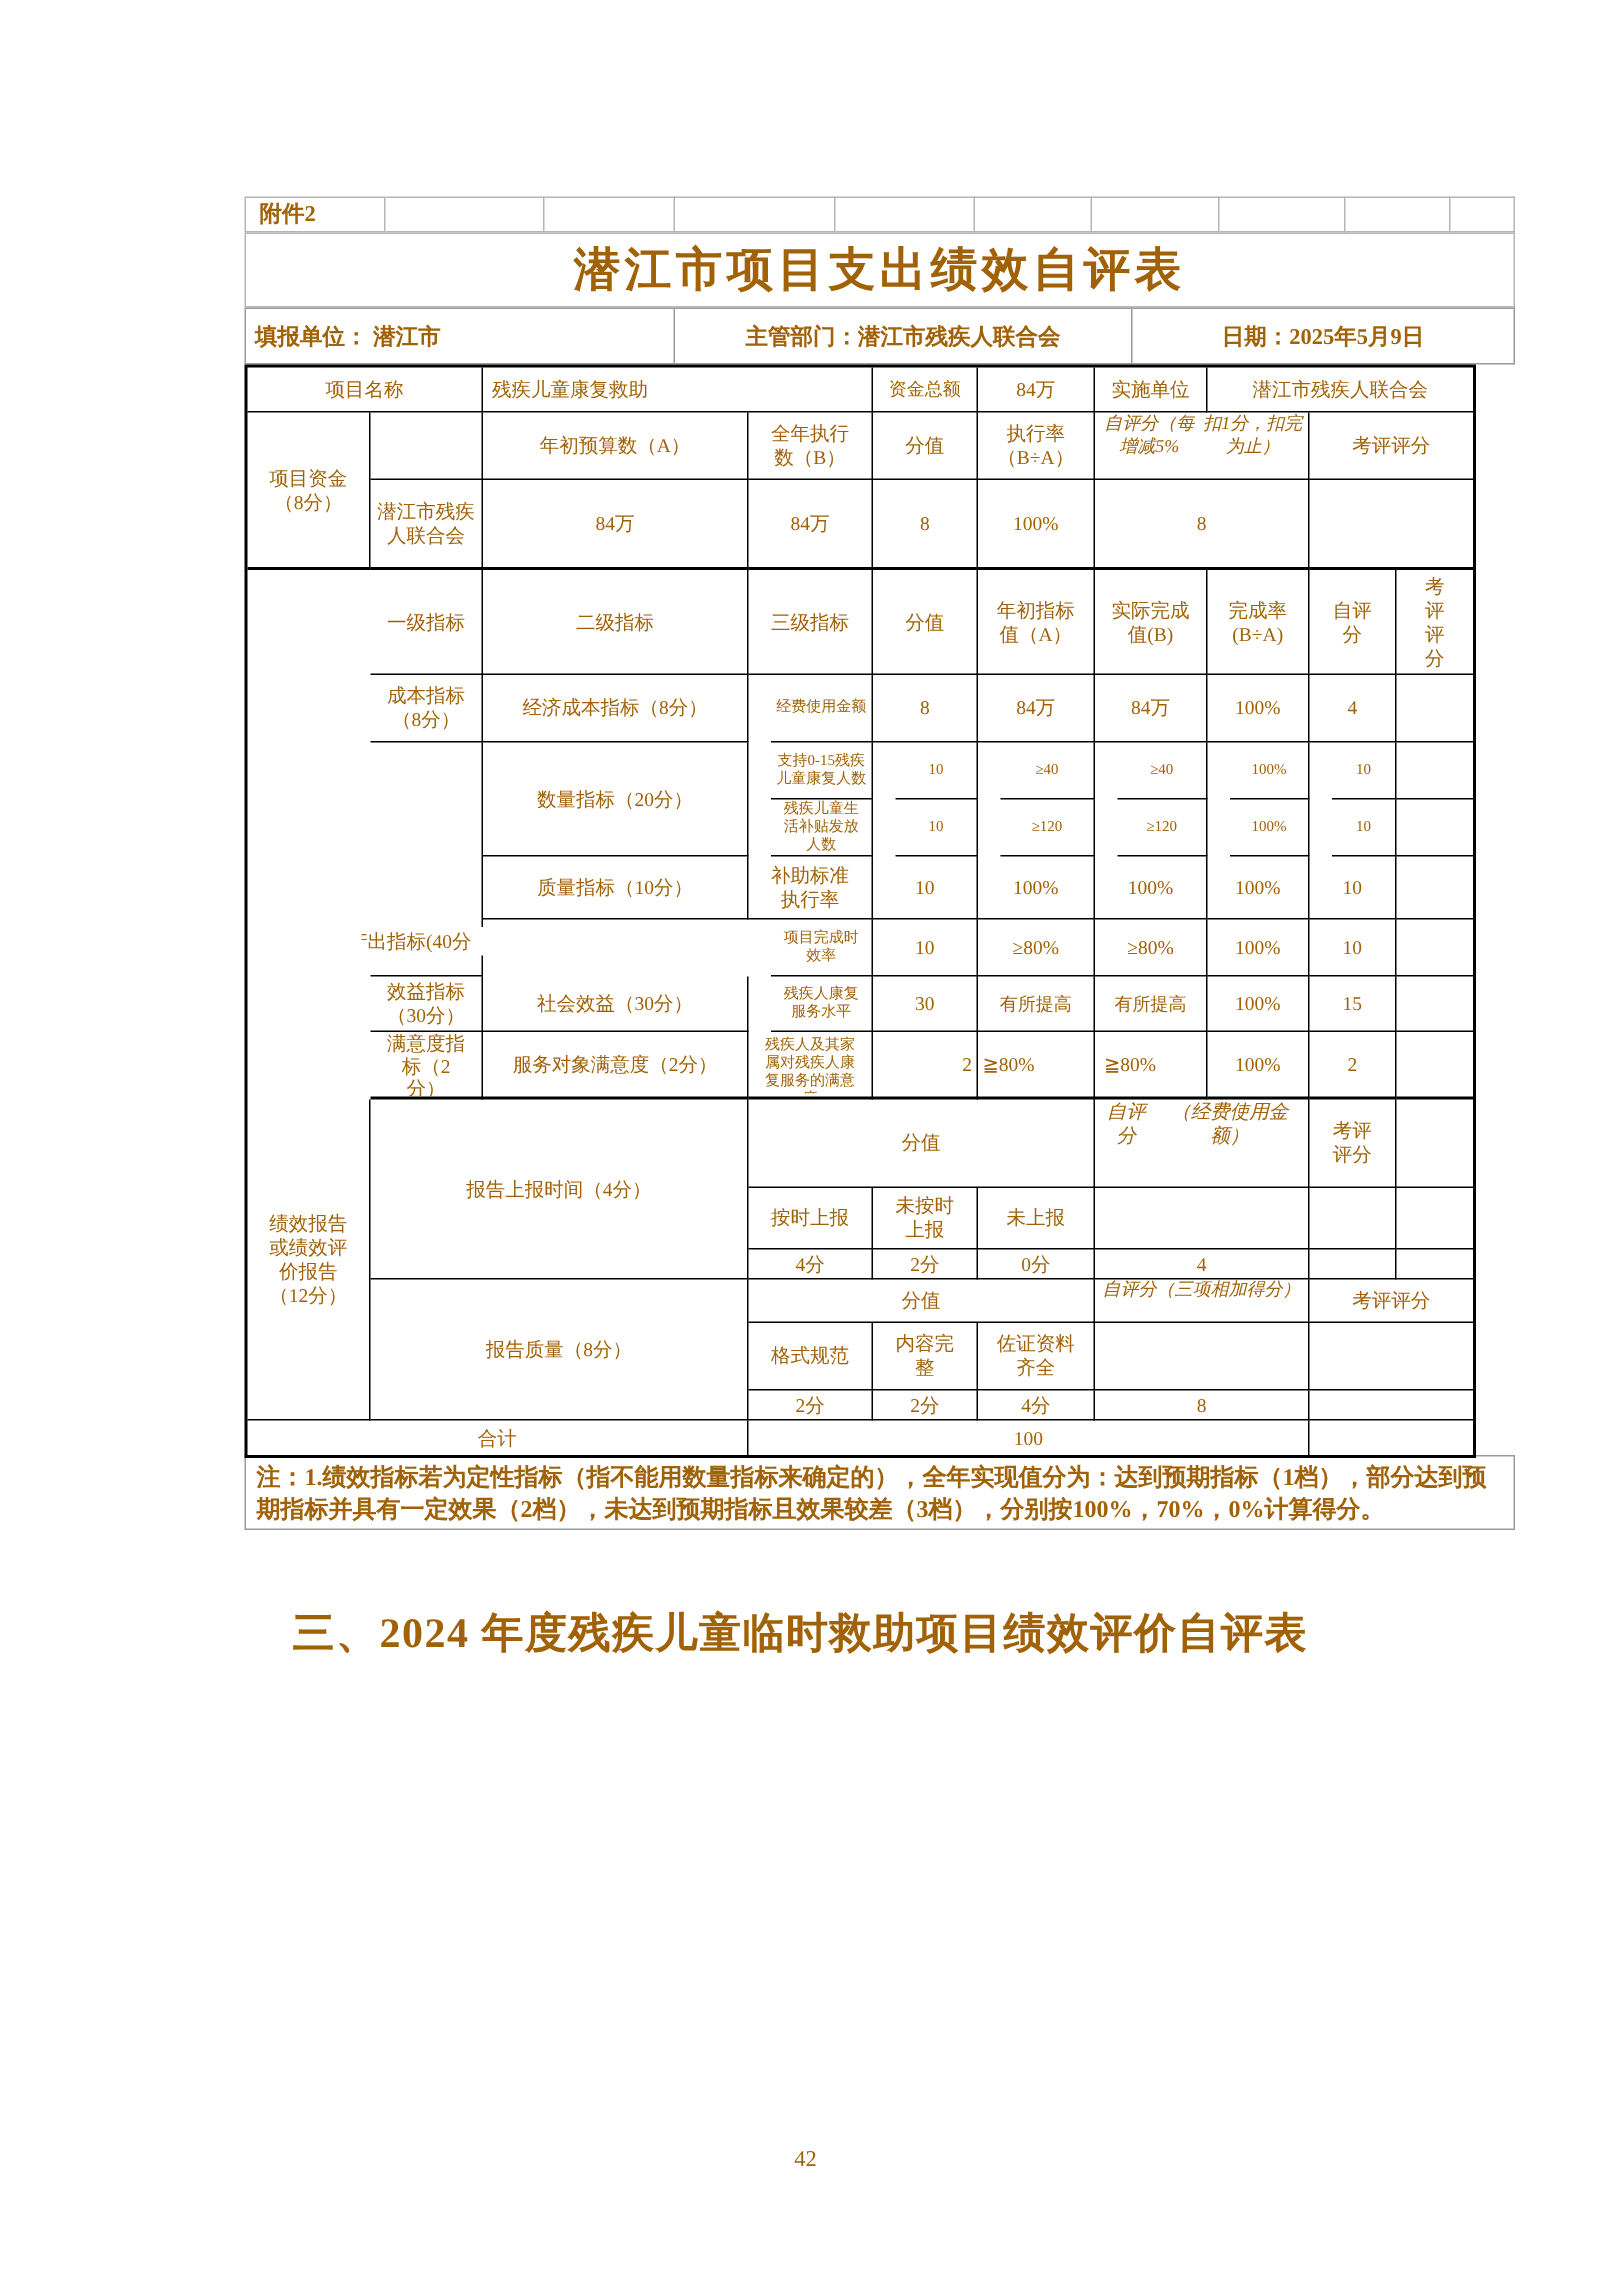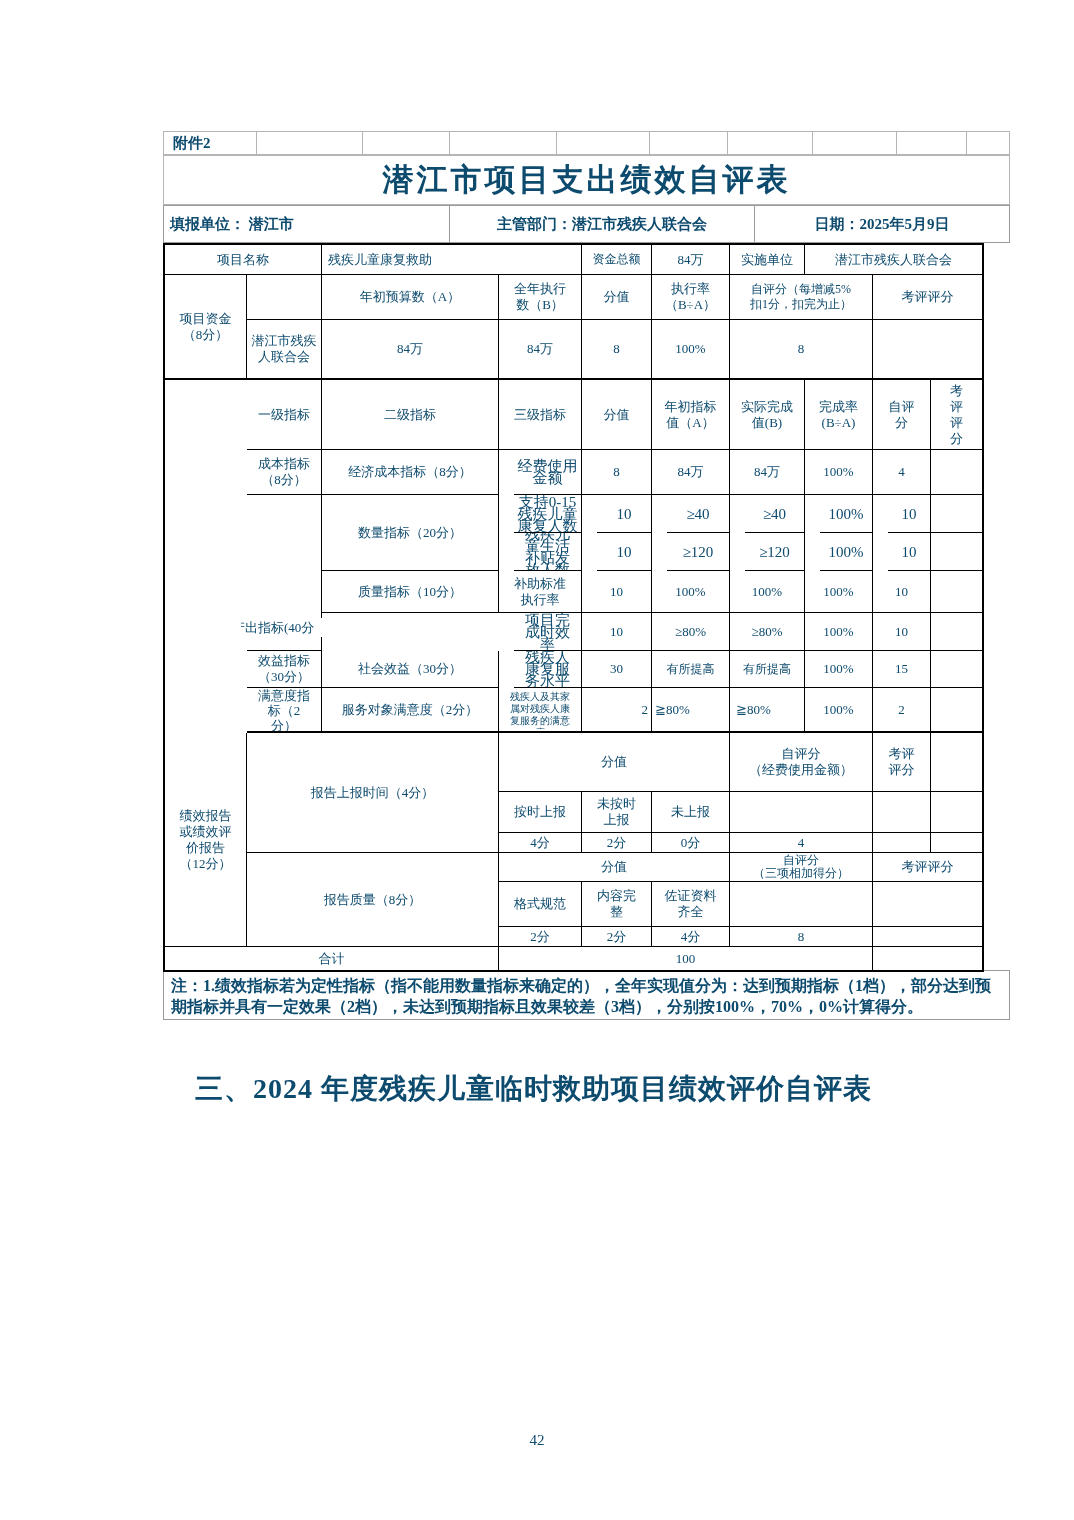--- a/index.html
+++ b/index.html
@@ -1,17 +1,17 @@
 <!DOCTYPE html>
 <html><head>
 <meta charset="utf-8">
 <style>
   html,body{margin:0;padding:0;background:#ffffff;}
   .page{position:relative;width:1074px;height:1520px;background:#fff;overflow:hidden;
-        font-family:"Liberation Serif","DejaVu Serif",serif;color:#0c4a6e;}
+        font-family:"Liberation Serif","DejaVu Serif",serif;color:#a16207;}
   
   .toprow{position:absolute;left:163px;top:131px;height:24px;display:flex;}
   .toprow .tc{border:1px solid #b5b5b5;border-left:none;box-sizing:border-box;height:24px;}
   .toprow .tc:first-child{border-left:1px solid #b5b5b5;}
   .attach{font-weight:bold;font-size:15px;line-height:22px;padding-left:9px;box-sizing:border-box;}
   .titlebox{position:absolute;left:163px;top:155px;width:847px;height:50px;border:1px solid #b5b5b5;
             box-sizing:border-box;display:flex;align-items:center;justify-content:center;
             font-size:31px;font-weight:bold;letter-spacing:3px;}
   .metarow{position:absolute;left:163px;top:205px;width:847px;height:38px;display:flex;box-sizing:border-box;}
   .metarow .mc{border:1px solid #9a9a9a;border-left:none;box-sizing:border-box;display:flex;align-items:center;
@@ -24,26 +24,26 @@
        grid-template-columns:82px 75px 177px 83px 70px 78px 75px 68px 58px 51px;
        grid-template-rows:30px 45px 60px 70px 45px 38px 38px 42px 38px 37px 45px 59px 41px 20px 29px 45px 20px 23px;}
   .c{border-right:1px solid #000;border-bottom:1px solid #000;box-sizing:border-box;
      display:flex;align-items:center;justify-content:center;text-align:center;
      font-size:13px;line-height:16px;overflow:hidden;padding:0 2px;}
   .nr{border-right:none;font-family:Liberation Serif, serif;}
   .nb{border-bottom:none;}
   .hb{border-bottom-width:2px;}
   .al{justify-content:flex-start;text-align:left;padding-left:6px;}
   .ar{justify-content:flex-end;text-align:right;padding-right:3px;}
-  .sm{font-size:15px;line-height:12px;margin-left:15px;}
+  .sm{font-size:10px;line-height:12px;margin-left:15px;}
   .sm12{font-size:12px;line-height:15px;}
   .narrow{padding:0 12px;}
   .narrow2{padding:0 13px;}
   .npad{padding:0 9px;}
-  .two{display:flex;flex-direction:column;align-items:center;justify-content:center;}
+  .two{display:flex;align-items:flex-start;justify-content:center;font-style:italic;}
   .clip2{display:block;width:56px;line-height:15px;max-height:44px;overflow:hidden;word-break:break-all;}
   .clip3{display:block;width:62px;font-size:10px;line-height:12px;max-height:38px;overflow:hidden;word-break:break-all;}
   .ovf{position:absolute;left:76px;top:373px;width:84px;height:19px;overflow:hidden;background:#fff;z-index:2;}
   .ovf span{display:inline-block;white-space:nowrap;margin-left:-9px;font-size:13px;line-height:19px;}
   
   .notes{position:absolute;left:163px;top:970px;width:847px;}
   .note{border:1px solid #9a9a9a;box-sizing:border-box;font-size:16px;line-height:21px;
         padding:4px 7px 2px 7px;font-weight:bold;}
   .note+.note{border-top:none;}
   

